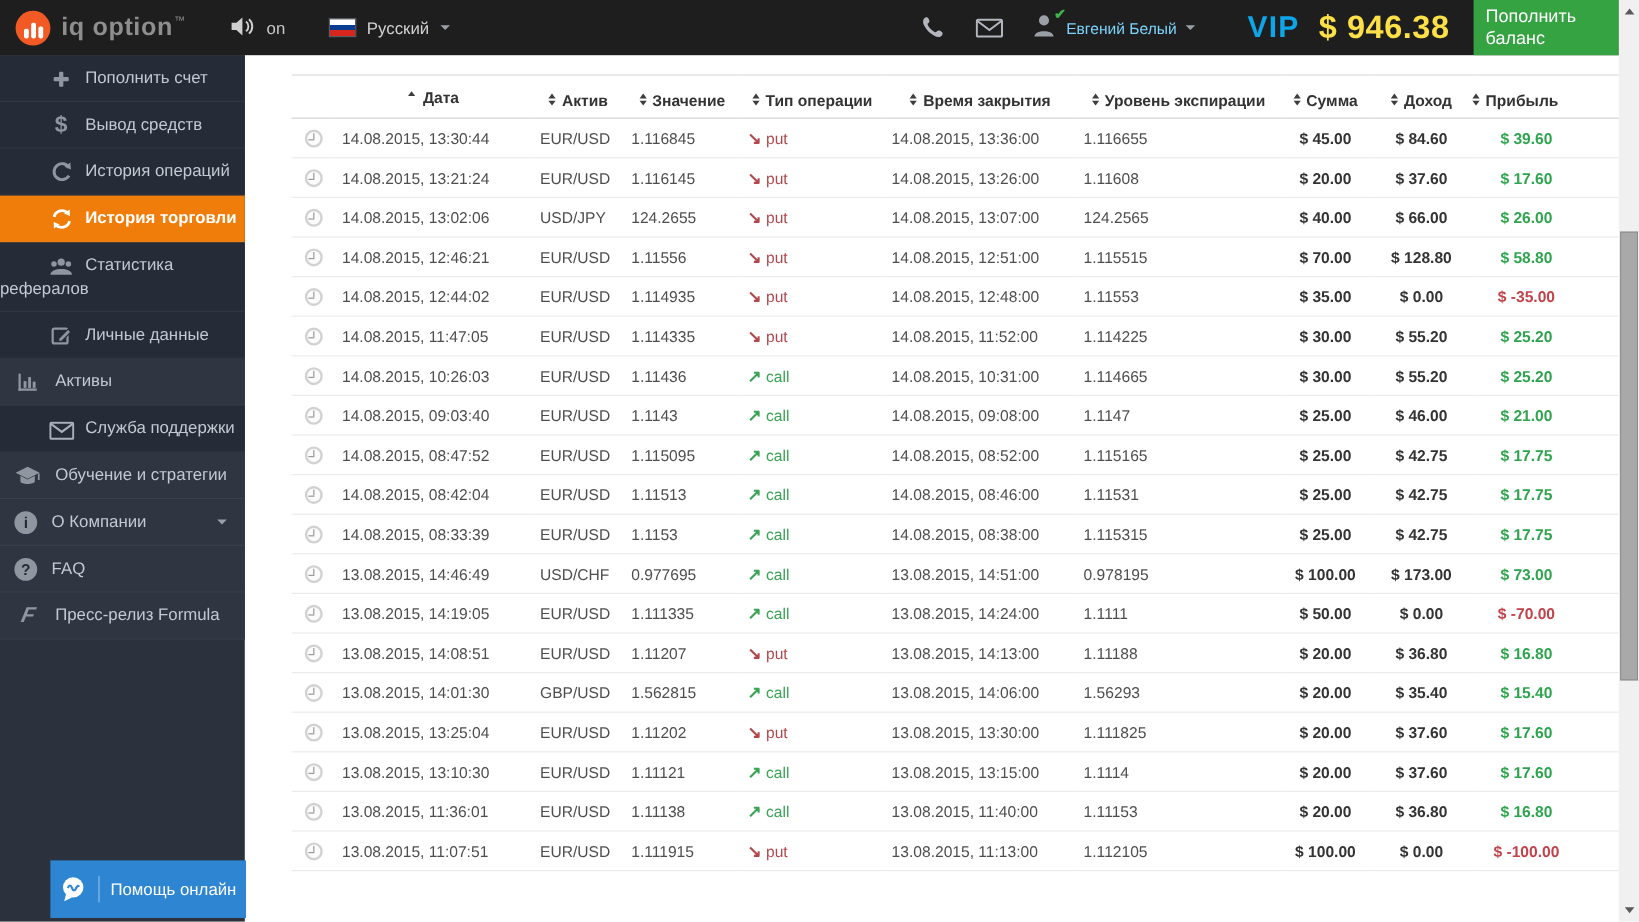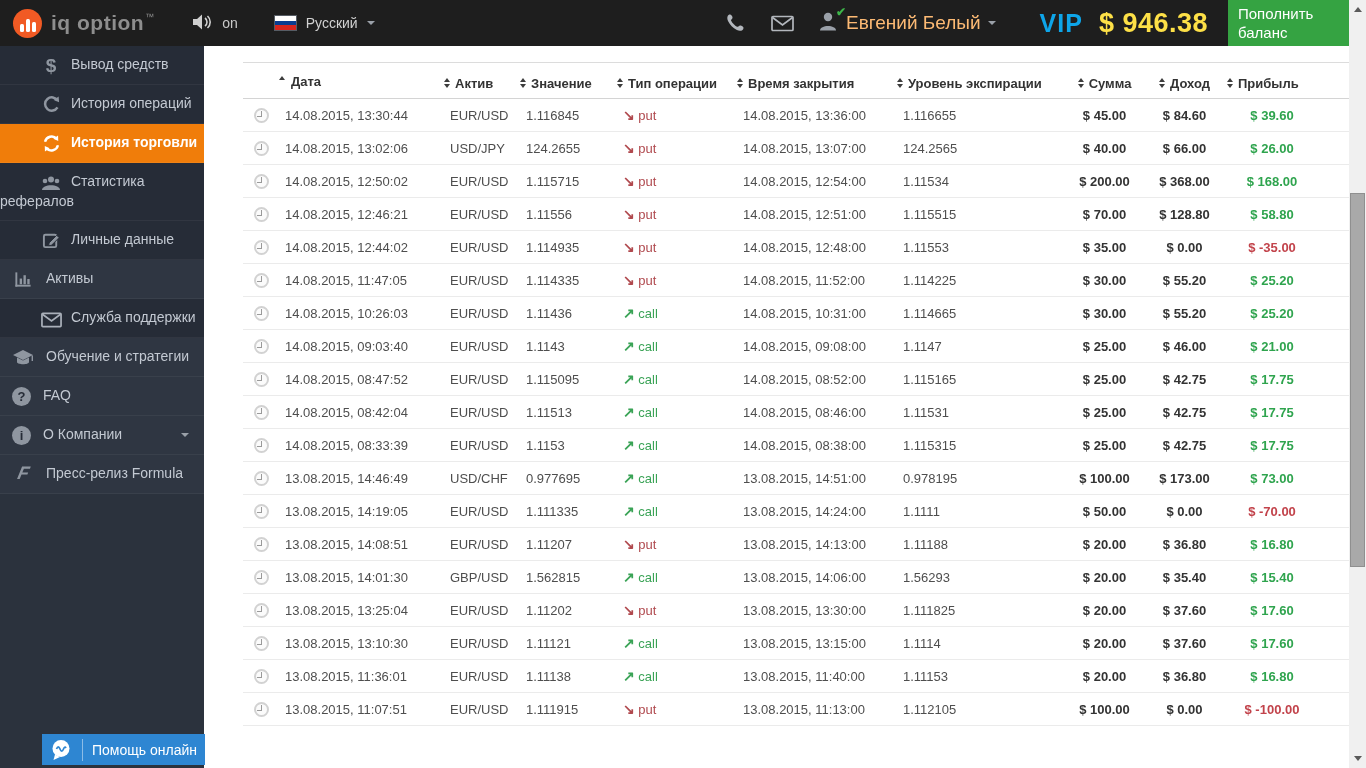--- a/index.html
+++ b/index.html
@@ -20,21 +20,21 @@
   .lang{margin-left:36px;display:flex;align-items:center;gap:9px;color:#d2d2d2;font-size:14px;cursor:pointer}
   .flag{width:23px;height:16px;background:linear-gradient(#ffffff 0 33%,#0a3d91 33% 66%,#d8251d 66% 100%);border:1px solid #565c64;box-sizing:border-box}
   .caret{width:0;height:0;border-left:4px solid transparent;border-right:4px solid transparent;border-top:4px solid #9aa0a8;display:inline-block}
   .tb-right{margin-left:auto;display:flex;align-items:center}
   .tb-ico{cursor:pointer;display:flex;align-items:center}
   .phone{margin-right:26px}
   .mail{margin-right:24px}
   .user{display:flex;align-items:center;gap:7px;cursor:pointer;position:relative}
   .user-ico-wrap{position:relative;display:inline-block}
   .user-check{position:absolute;top:-6px;right:-7px;color:#3db54a;font-size:12px;font-weight:bold}
-  .username{color:#fdba74;font-size:19px}
+  .username{color:#7dd3fc;font-size:13px}
   .vip{margin-left:44px;color:#0ea5e9;font-size:25px;font-weight:800;letter-spacing:1px}
   .balance{margin-left:16px;color:#fde047;font-size:27px;font-weight:800;letter-spacing:.5px}
   .deposit-btn{margin-left:20px;width:121px;height:46px;background:#35a342;border:none;color:#fff;font-size:15px;line-height:19px;text-align:left;padding:4px 10px;box-sizing:border-box;cursor:pointer;font-family:"Liberation Sans",sans-serif}
   
   .sidebar{position:absolute;left:0;top:46px;width:204px;bottom:0;background:#2b323d;z-index:4}
   .si{position:relative;display:block;padding:9px 6px 9px 0;line-height:19px;font-size:14px;color:#c3c9d2;cursor:pointer;border-bottom:1px solid rgba(255,255,255,.05)}
   .si.g1{background:#262c37}
   .si.g2{background:#2f3642}
   .si .ic{display:inline-block;width:22px;margin-left:40px;margin-right:9px;vertical-align:middle;text-align:center;color:#8f96a0;font-weight:bold}
   .si.g2 .ic{margin-left:12px;margin-right:12px}
@@ -43,40 +43,40 @@
   .si.active svg{fill:#fff}
   .glyph{font-size:19px;font-weight:bold;line-height:19px}
   .circle-glyph{width:19px;height:19px;border-radius:50%;background:#8f96a0;color:#262c37;font-weight:bold;font-size:13px;display:inline-flex;align-items:center;justify-content:center;margin-left:12px;margin-right:12px;vertical-align:middle}
   .f-glyph{display:inline-block;transform:skewX(-12deg);font-size:18px;font-weight:900;color:#8f96a0;font-style:italic}
   .si .side-caret{position:absolute;right:15px;top:17px}
   
   .main{position:absolute;left:204px;top:46px;right:17px;bottom:0;background:#fff;overflow:hidden}
   table{border-collapse:collapse;table-layout:fixed;margin:16px 0 0 39px;width:1107px;font-size:13px}
   col.c0{width:36px}col.c1{width:165px}col.c2{width:76px}col.c3{width:97px}col.c4{width:120px}
   col.c5{width:160px}col.c6{width:170px}col.c7{width:75px}col.c8{width:85px}col.c9{width:123px}
-  thead th{height:35px;border-top:1px solid #dcdcdc;border-bottom:1px solid #d4d4d4;color:#333;font-weight:bold;text-align:left;padding:0;font-size:13px;cursor:pointer}
+  thead th{height:35px;border-top:1px solid #dcdcdc;border-bottom:1px solid #d4d4d4;color:#333;font-weight:bold;text-align:center;padding:0;font-size:13px;cursor:pointer}
   thead th.al-center{text-align:center}
   thead th.al-right{text-align:left;padding-right:33px}
   .th-inner{display:inline-flex;align-items:center}
   .sort{display:inline-flex;flex-direction:column;gap:2px;margin-right:5px;position:relative;top:0}
   .sort-single{display:inline-block;margin-right:6px;position:relative;top:-4px}
   .tri-up{width:0;height:0;border-left:3.5px solid transparent;border-right:3.5px solid transparent;border-bottom:4.5px solid #3d3d3d;display:block}
   .tri-down{width:0;height:0;border-left:3.5px solid transparent;border-right:3.5px solid transparent;border-top:4.5px solid #3d3d3d;display:block}
   tbody td{height:32px;border-bottom:1px solid #ebebeb;color:#4e4e4e;padding:0 0 0 6px;white-space:nowrap}
   tbody td.col0{padding:0;text-align:center}
   tbody td.col7,tbody td.col8{text-align:center;font-weight:bold;color:#333;padding:0}
   tbody td.col9{text-align:center;font-weight:bold;padding:0 33px 0 0}
   .pos{color:#2fa44e}.neg{color:#c2434b}
   .t-put{color:#b0494e}.t-call{color:#3aa356}
   .arr{font-weight:bold;font-size:14px}
   .clock{display:inline-block;width:15px;height:15px;border-radius:50%;border:2px solid #d2d2d2;background:#fbfbfb;position:relative;vertical-align:middle;box-sizing:border-box}
   .clock::before{content:'';position:absolute;left:5px;top:1px;width:1.6px;height:5px;background:#9a9a9a}
   .clock::after{content:'';position:absolute;left:1px;top:5.5px;width:5px;height:1.6px;background:#9a9a9a}
   
-  .help-btn{position:absolute;left:42px;bottom:3px;width:163px;height:31px;background:#2e86d2;display:flex;align-items:center;cursor:pointer;z-index:6}
+  .help-btn{position:absolute;left:42px;bottom:3px;width:163px;height:48px;background:#2e86d2;display:flex;align-items:center;cursor:pointer;z-index:6}
   .help-btn .hb-ico{margin:0 8px 0 8px;display:flex;align-items:center}
   .help-sep{width:1px;height:22px;background:rgba(255,255,255,.45);margin-right:9px}
   .help-label{color:#fff;font-size:14px}
   
   .scrollbar{position:absolute;right:0;top:0;width:17px;height:768px;background:#f0f0f0;z-index:10}
   .sb-up{position:absolute;top:7px;left:4.5px;width:0;height:0;border-left:4px solid transparent;border-right:4px solid transparent;border-bottom:5px solid #5a5a5a;cursor:pointer}
   .sb-down{position:absolute;bottom:7px;left:4.5px;width:0;height:0;border-left:4px solid transparent;border-right:4px solid transparent;border-top:5px solid #5a5a5a;cursor:pointer}
   .sb-thumb{position:absolute;left:1px;top:193px;width:13px;height:372px;background:#a9a9a9;border:1px solid #8f8f8f;cursor:pointer}
 </style>
 </head>
@@ -133,20 +133,26 @@
       <span class="caret"></span>
     </div>
     <span class="vip">VIP</span>
     <span class="balance">$ 946.38</span>
     <button class="deposit-btn">Пополнить баланс</button>
   </div>
 </div>
 
 <div class="sidebar">
   <div class="si g1">
+    <span class="ic"><svg width="18" height="18" viewBox="0 0 20 20">
+          <rect x="8" y="3" width="4" height="14" rx="1"></rect>
+          <rect x="3" y="8" width="14" height="4" rx="1"></rect>
+        </svg></span><span class="lbl">Пополнить счет</span>
+  </div>
+  <div class="si g1">
     <span class="ic glyph">$</span><span class="lbl">Вывод средств</span>
   </div>
   <div class="si g1">
     <span class="ic"><svg width="19" height="19" viewBox="0 0 20 20">
           <path d="M16.3 13 A7 7 0 1 1 16.3 6" fill="none" stroke="#8f96a0" stroke-width="2.6"></path>
           <polygon points="17.5,1.5 18,7.6 12.4,5.3" fill="#8f96a0"></polygon>
         </svg></span><span class="lbl">История операций</span>
   </div>
   <div class="si g1 active">
     <span class="ic"><svg width="19" height="19" viewBox="0 0 20 20">
@@ -186,25 +192,25 @@
         </svg></span><span class="lbl">Служба поддержки</span>
   </div>
   <div class="si g2">
     <span class="ic"><svg width="22" height="18" viewBox="0 0 22 18">
           <path d="M11 1 L21 6 L11 11 L1 6 Z"></path>
           <path d="M5 8.5 V13 C5 16 17 16 17 13 V8.5 L11 11.5 Z"></path>
           <path d="M20.3 6.5 V12" stroke="#8f96a0" stroke-width="1.4" fill="none"></path>
         </svg></span><span class="lbl">Обучение и стратегии</span>
   </div>
   <div class="si g2">
-    <span class="circle-glyph">?</span><span class="lbl">FAQ</span>
-  </div>
-  <div class="si g2">
     <span class="circle-glyph">i</span><span class="lbl">О Компании</span>
     <span class="caret side-caret"></span>
+  </div>
+  <div class="si g2">
+    <span class="circle-glyph">?</span><span class="lbl">FAQ</span>
   </div>
   <div class="si g2">
     <span class="ic"><span class="f-glyph">F</span></span><span class="lbl">Пресс-релиз Formula</span>
   </div>
 </div>
 
 <div class="main">
   <table>
     <colgroup>
       <col class="c0">
@@ -293,41 +299,41 @@
           <td class="col3">1.116845</td>
           <td class="col4 t-put"><span class="arr">↘</span> put</td>
           <td class="col5">14.08.2015, 13:36:00</td>
           <td class="col6">1.116655</td>
           <td class="col7">$ 45.00</td>
           <td class="col8">$ 84.60</td>
           <td class="col9 pos">$ 39.60</td>
         </tr>
         <tr>
           <td class="col0"><span class="clock"></span></td>
+          <td class="col1">14.08.2015, 13:21:24</td>
+          <td class="col2">EUR/USD</td>
+          <td class="col3">1.116145</td>
+          <td class="col4 t-put"><span class="arr">↘</span> put</td>
+          <td class="col5">14.08.2015, 13:26:00</td>
+          <td class="col6">1.11608</td>
+          <td class="col7">$ 20.00</td>
+          <td class="col8">$ 37.60</td>
+          <td class="col9 pos">$ 17.60</td>
+        </tr>
+        <tr>
+          <td class="col0"><span class="clock"></span></td>
           <td class="col1">14.08.2015, 13:02:06</td>
           <td class="col2">USD/JPY</td>
           <td class="col3">124.2655</td>
           <td class="col4 t-put"><span class="arr">↘</span> put</td>
           <td class="col5">14.08.2015, 13:07:00</td>
           <td class="col6">124.2565</td>
           <td class="col7">$ 40.00</td>
           <td class="col8">$ 66.00</td>
           <td class="col9 pos">$ 26.00</td>
-        </tr>
-        <tr>
-          <td class="col0"><span class="clock"></span></td>
-          <td class="col1">14.08.2015, 12:50:02</td>
-          <td class="col2">EUR/USD</td>
-          <td class="col3">1.115715</td>
-          <td class="col4 t-put"><span class="arr">↘</span> put</td>
-          <td class="col5">14.08.2015, 12:54:00</td>
-          <td class="col6">1.11534</td>
-          <td class="col7">$ 200.00</td>
-          <td class="col8">$ 368.00</td>
-          <td class="col9 pos">$ 168.00</td>
         </tr>
         <tr>
           <td class="col0"><span class="clock"></span></td>
           <td class="col1">14.08.2015, 12:46:21</td>
           <td class="col2">EUR/USD</td>
           <td class="col3">1.11556</td>
           <td class="col4 t-put"><span class="arr">↘</span> put</td>
           <td class="col5">14.08.2015, 12:51:00</td>
           <td class="col6">1.115515</td>
           <td class="col7">$ 70.00</td>

